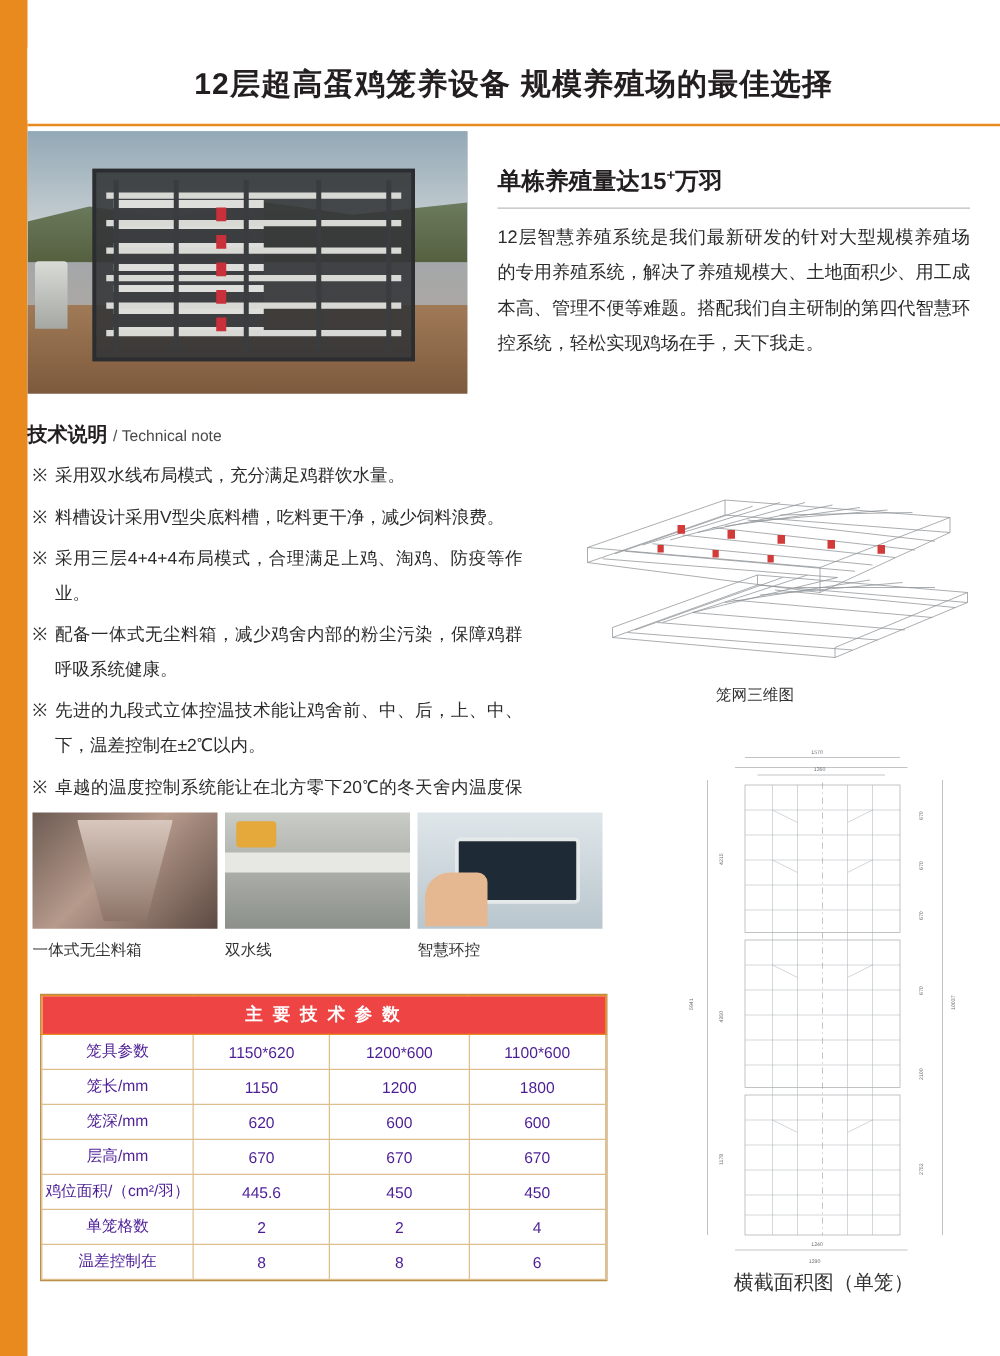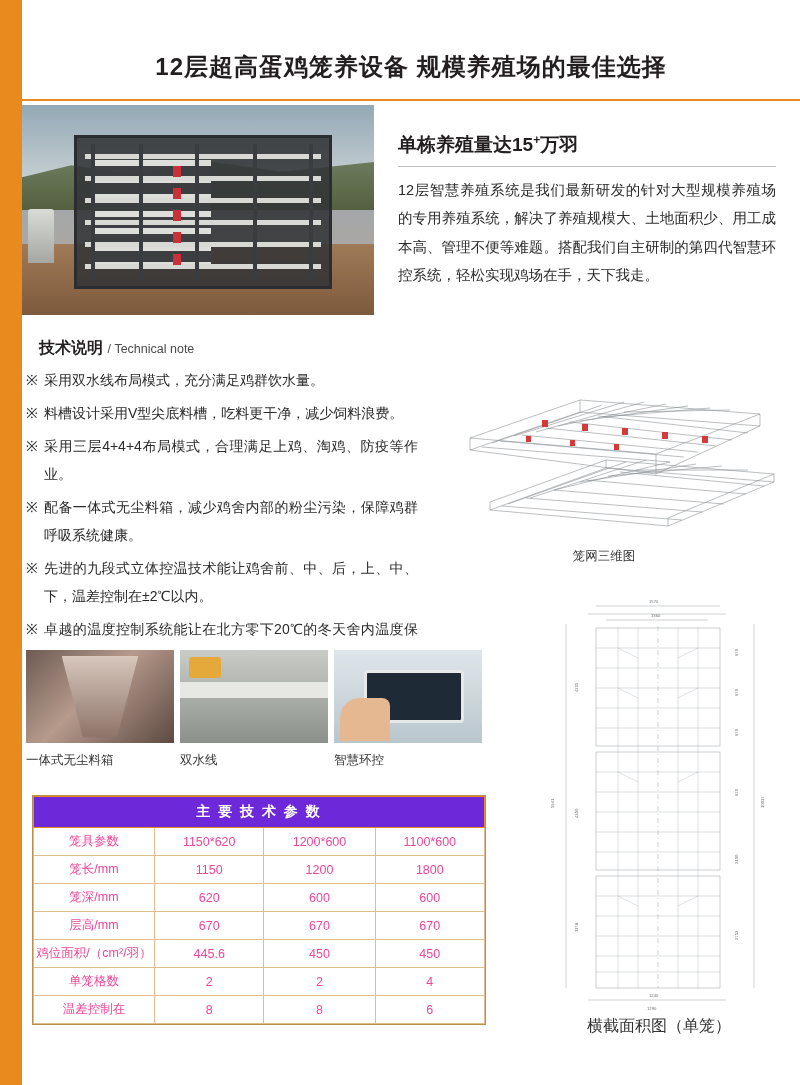--- a/index.html
+++ b/index.html
@@ -128,21 +128,21 @@
   }
   .intro-body {
     font-size: 14.5px;
     line-height: 1.95;
     color: #2b2b2b;
     text-align: justify;
   }
   
   .tech-head {
     position: absolute;
-    left: 39px;
+    left: 22px;
     top: 338px;
     font-size: 16px;
     font-weight: bold;
     color: #231f20;
   }
   .tech-head .en {
     font-size: 12.5px;
     font-weight: normal;
     color: #4a4a4a;
   }
@@ -239,37 +239,37 @@
     top: 795px;
     width: 452px;
     border: 1px solid #b98f4a;
   }
   table {
     border-collapse: collapse;
     width: 100%;
     font-size: 12.5px;
   }
   th.table-title {
-    background: #6d28d9;
+    background: #ef4444;
     color: #ffffff;
     font-size: 14px;
     font-weight: bold;
     padding: 6px 0;
     letter-spacing: 2px;
     border: 1px solid #e98a1f;
     margin-top: 22px;
   }
   td {
     border: 1px solid #c9a familiar;
   }
   table td {
     border: 1px solid #ddbf8e;
     text-align: center;
     padding: 5px 2px;
-    color: #ec4899;
+    color: #4c1d95;
     background: #fff;
   }
   table td.rowhead {
     width: 116px;
   }
   
   .blueprint {
     position: absolute;
     left: 548px;
     top: 596px;

